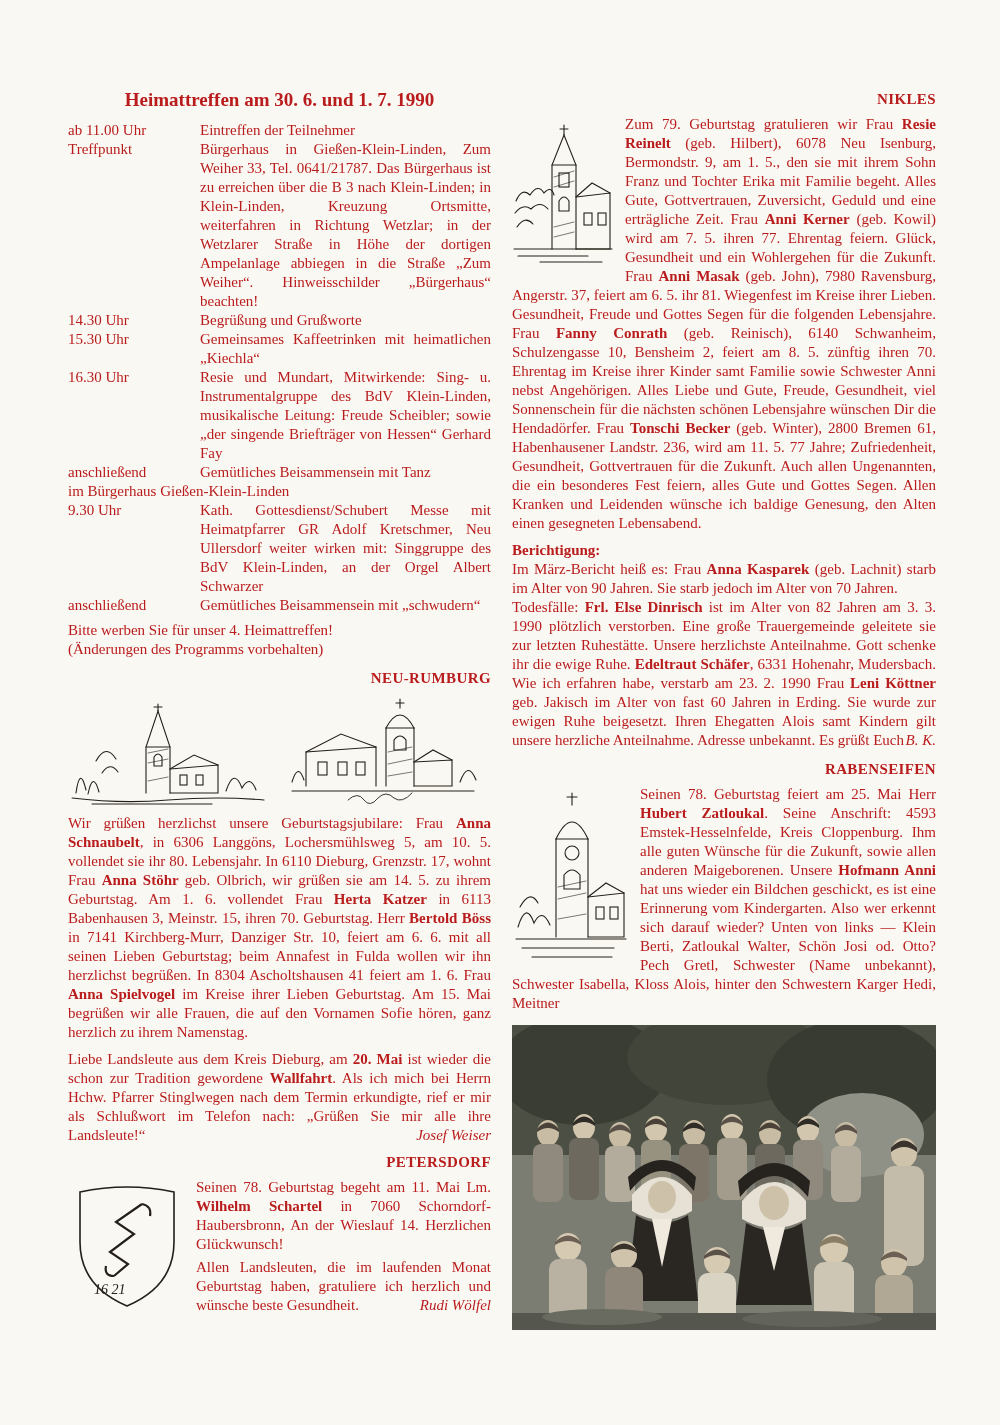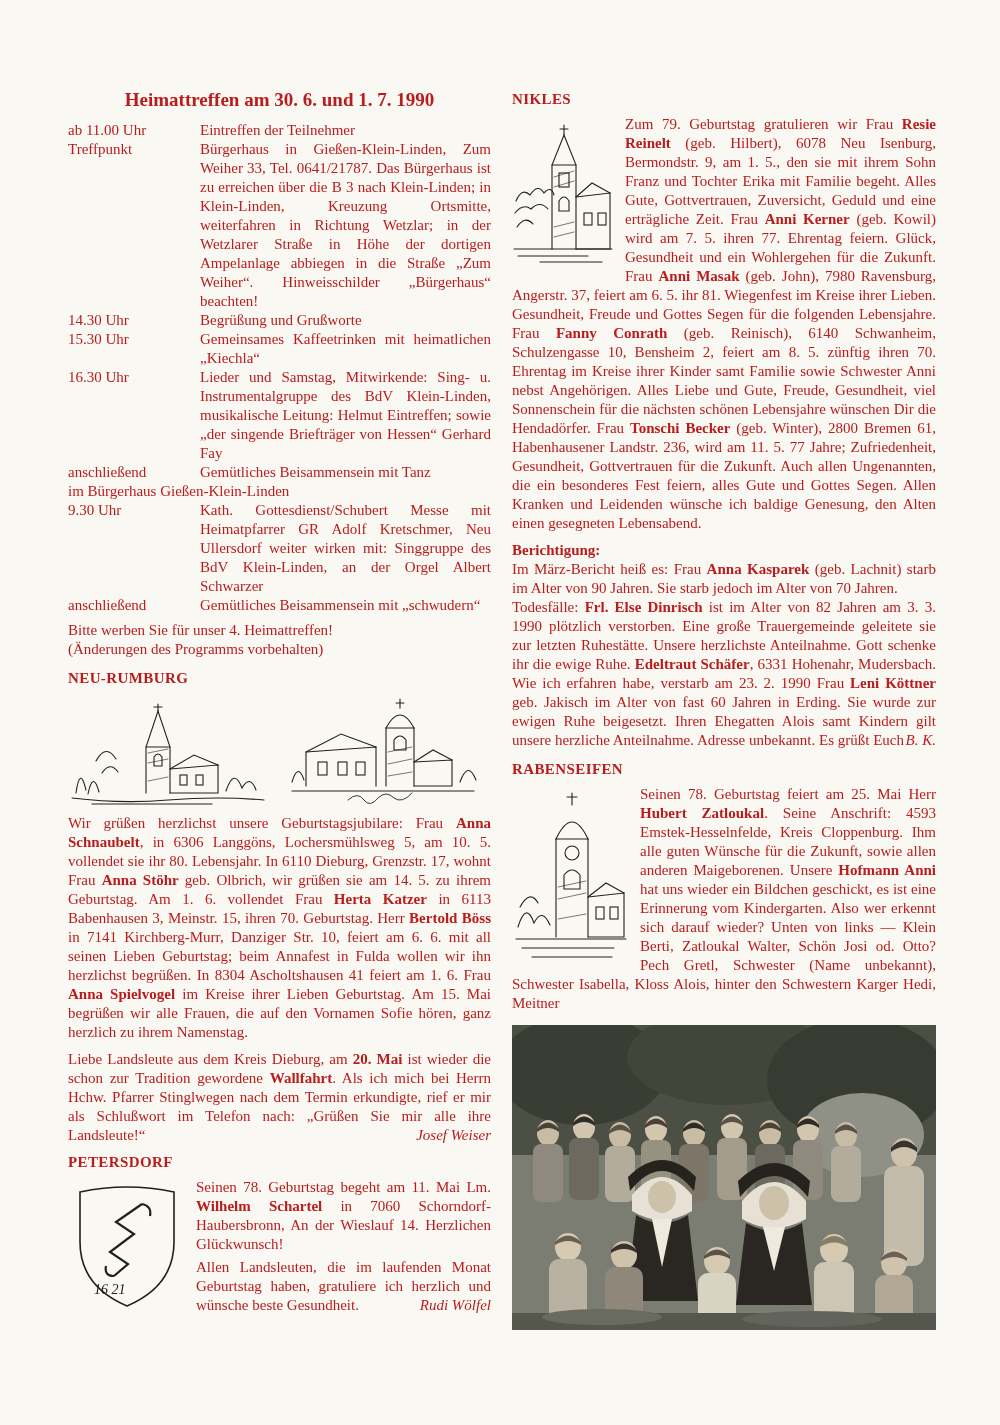--- a/index.html
+++ b/index.html
@@ -8,21 +8,21 @@
     position:relative; width:1000px; height:1425px; overflow:hidden;
     background:#faf8f3; color:#b91c1c;
     font-family:"Liberation Serif","DejaVu Serif",serif;
     font-size:15px; line-height:19px;margin-top:32px;
   }
   .col { position:absolute; top:58px; }
   .col-left  { left:68px;  width:423px; }
   .col-right { left:512px; width:424px; }
 
   .main-title { font-size:19px; font-weight:bold; text-align:center; margin-bottom:12px; }
-  h2.sec { font-size:15px; font-weight:bold; text-align:left; letter-spacing:0.4px; }
+  h2.sec { font-size:15px; font-weight:bold; text-align:right; letter-spacing:0.4px; }
   .bold { font-weight:bold; }
   .italic { }
   .just { text-align:justify; hyphens:auto; -webkit-hyphens:auto; }
   .sig { float:right; font-style:italic; }
 
   .srow { display:flex; }
   .stime { flex:0 0 132px; width:132px; }
   .sdesc { flex:1; }
 
   .mt4 { margin-top:4px; } .mt6 { margin-top:6px; } .mt8 { margin-top:8px; }
@@ -58,21 +58,21 @@
       <div class="srow">
         <div class="stime"><span class="">14.30 Uhr</span></div>
         <div class="sdesc just"><span class="">Begrüßung und Grußworte</span></div>
       </div>
       <div class="srow">
         <div class="stime"><span class="">15.30 Uhr</span></div>
         <div class="sdesc just"><span class="">Gemeinsames Kaffeetrinken mit heimatlichen „Kiechla“</span></div>
       </div>
       <div class="srow">
         <div class="stime"><span class="">16.30 Uhr</span></div>
-        <div class="sdesc just"><span class="italic">Lieder und Samstag,</span><span class=""> Mitwirkende: </span><span class="italic">Sing- u. Instrumentalgruppe des BdV Klein-Linden,</span><span class=""> musikalische Leitung: </span><span class="italic">Helmut Eintreffen;</span><span class=""> sowie „der singende Briefträger von Hessen“ </span><span class="italic">Gerhard Fay</span></div>
+        <div class="sdesc just"><span class="italic">Resie und Mundart,</span><span class=""> Mitwirkende: </span><span class="italic">Sing- u. Instrumentalgruppe des BdV Klein-Linden,</span><span class=""> musikalische Leitung: </span><span class="italic">Freude Scheibler;</span><span class=""> sowie „der singende Briefträger von Hessen“ </span><span class="italic">Gerhard Fay</span></div>
       </div>
       <div class="srow">
         <div class="stime"><span class="">anschließend</span></div>
         <div class="sdesc just"><span class="">Gemütliches Beisammensein mit Tanz</span></div>
       </div>
     </div>
 
     <p class="italic">im Bürgerhaus Gießen-Klein-Linden</p>
 
     <div>

